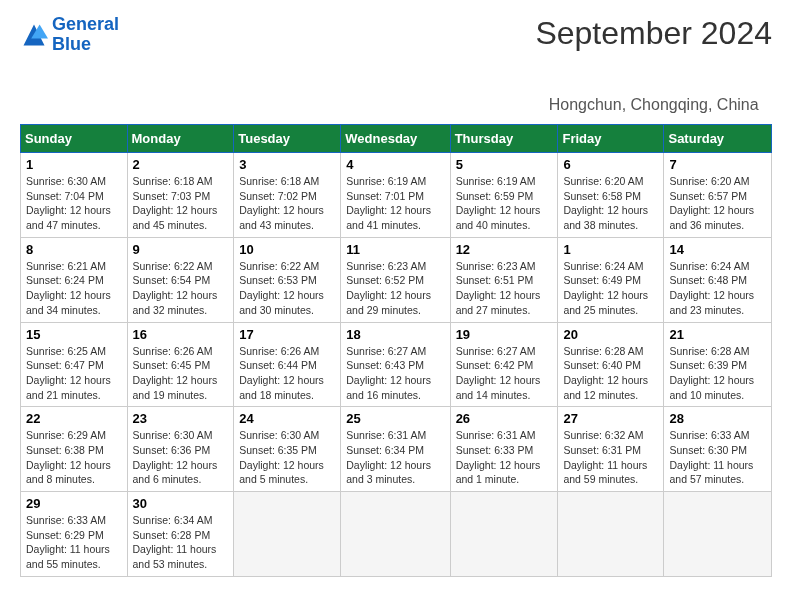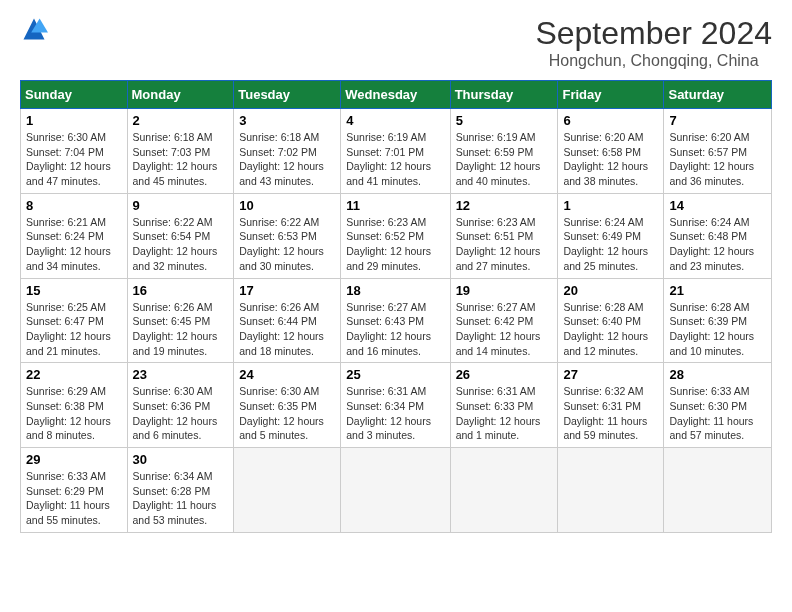--- a/index.html
+++ b/index.html
@@ -44,20 +44,21 @@
       text-align: center;
     }
     .main-title {
       font-size: 32px;
       font-weight: normal;
       color: #333;
     }
     .subtitle {
       font-size: 16px;
       color: #555;
+      margin-top: 44px;
     }
     .calendar {
       width: 100%;
       border-collapse: collapse;
       font-size: 11px;
     }
     .calendar thead tr th {
       background: #15803d;
       color: #fff;
       padding: 6px 4px;
@@ -95,20 +96,24 @@
 </head>
 <body>
 
 <div class="page">
   <div class="header">
     <div class="logo">
       <svg class="logo-icon" viewBox="0 0 40 40">
         <polygon points="20,5 35,35 5,35" fill="#1565c0"></polygon>
         <polygon points="28,5 40,25 16,25" fill="#42a5f5"></polygon>
       </svg>
+      <div class="logo-text">
+        <div><span>General</span></div>
+        <div style="color:#1565c0;">Blue</div>
+      </div>
     </div>
     <div class="title-section">
       <div class="main-title">September 2024</div>
       <div class="subtitle">Hongchun, Chongqing, China</div>
     </div>
   </div>
 
   <table class="calendar">
     <thead>
       <tr id="calendar-header-row">

